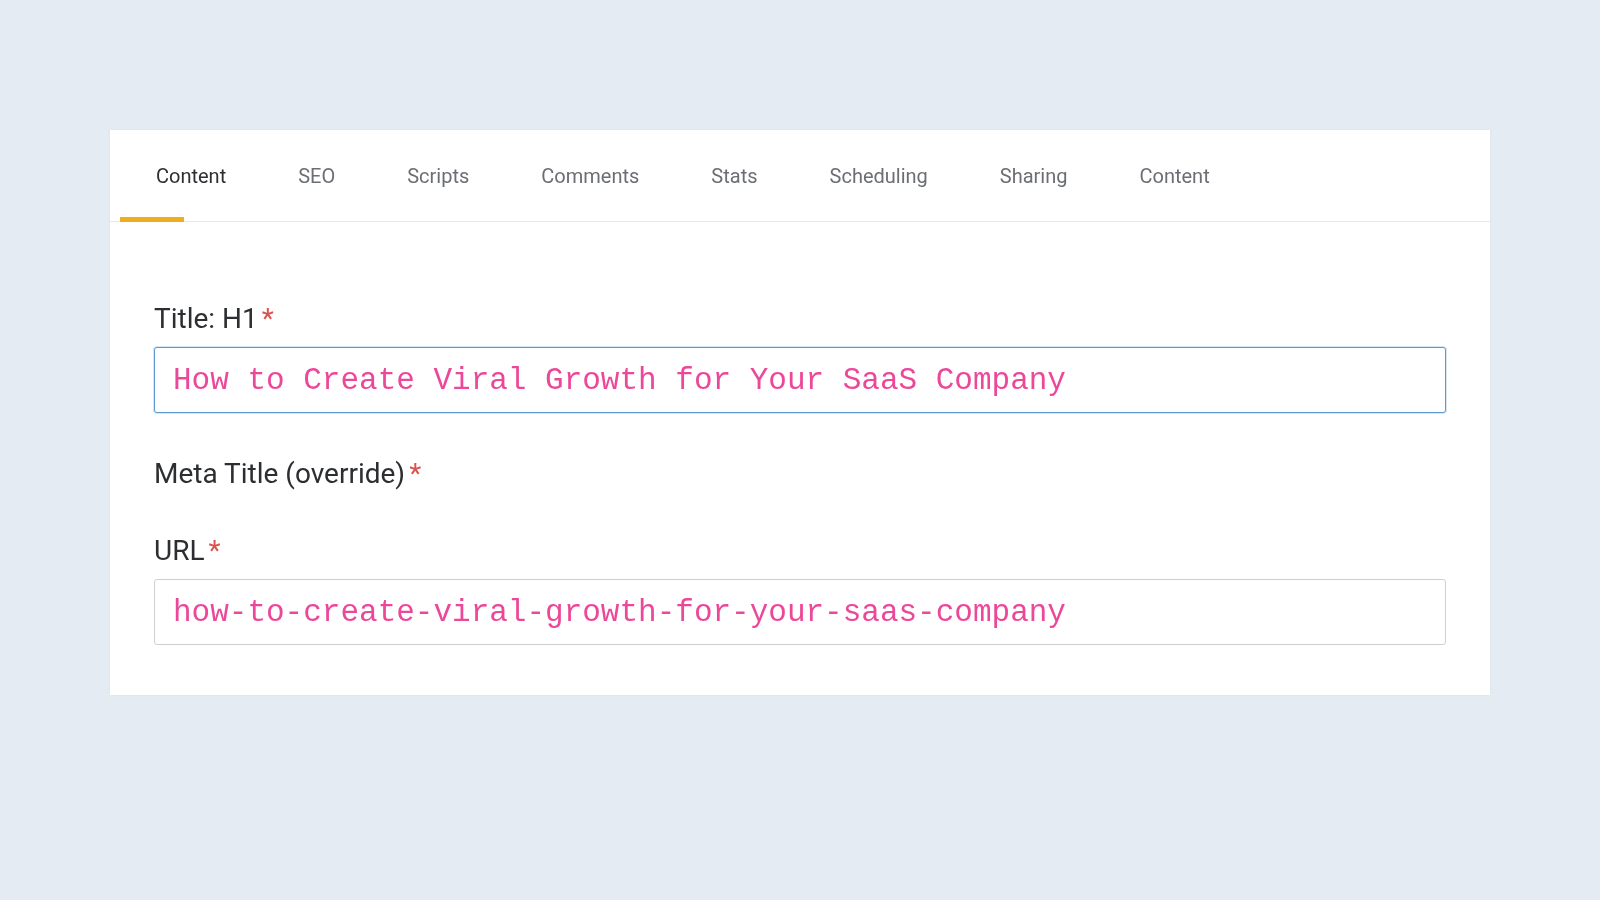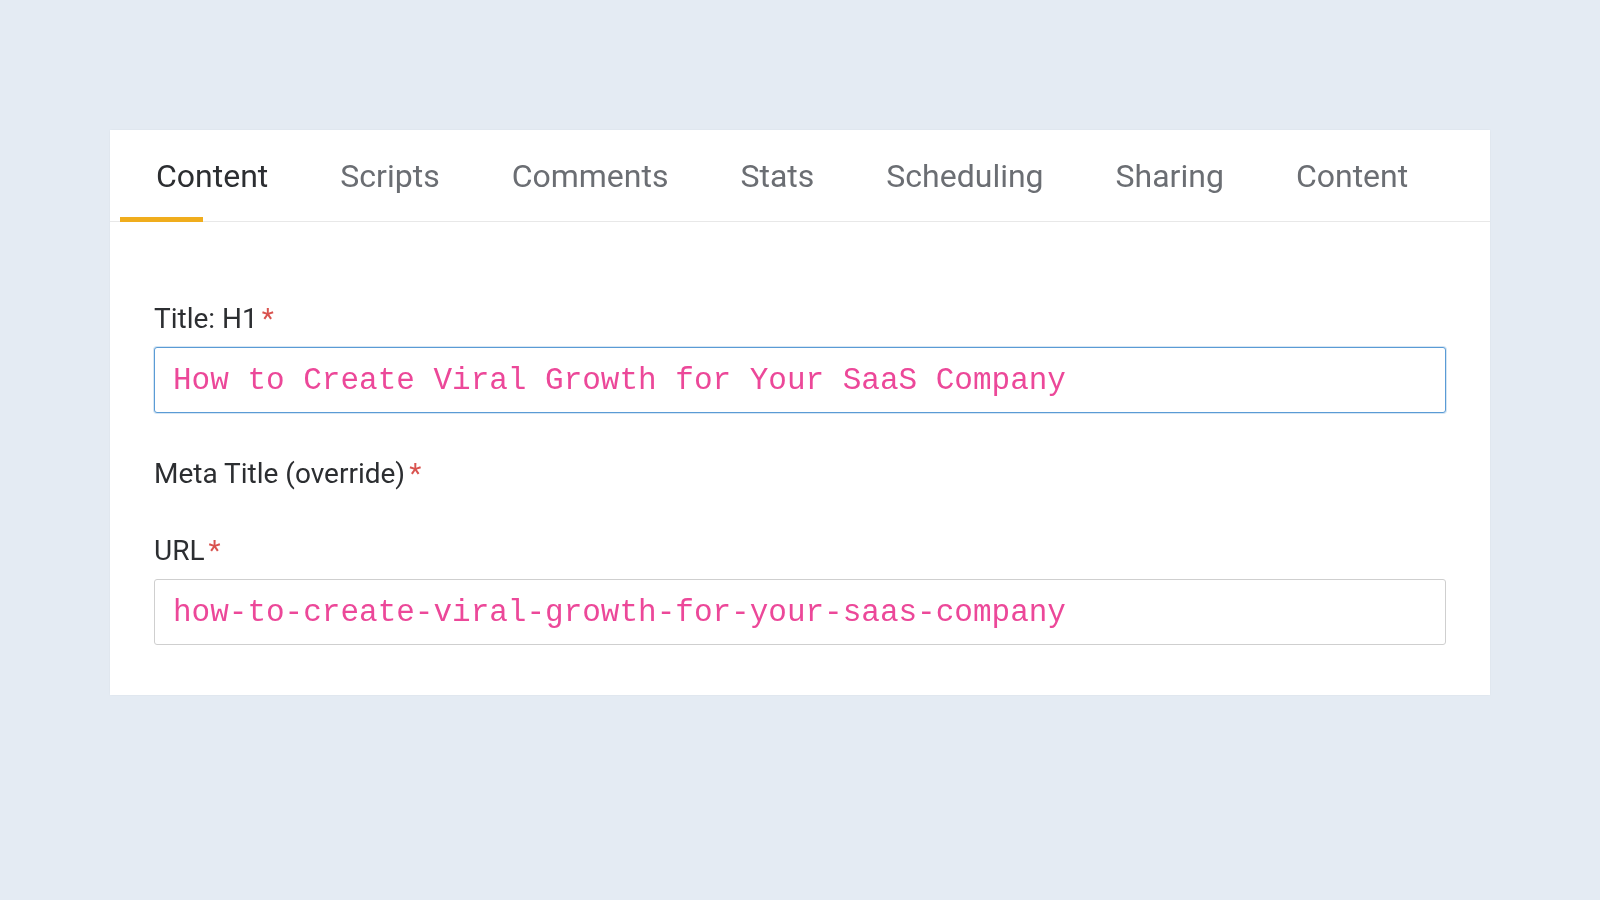--- a/index.html
+++ b/index.html
@@ -27,21 +27,21 @@
       display: flex;
       align-items: stretch;
       border-bottom: 1px solid #e8e8e8;
       height: 92px;
       padding: 0 10px;
     }
     .tab {
       display: flex;
       align-items: center;
       justify-content: center;
-      font-size: 32px;
+      font-size: 20px;
       color: #6b6e73;
       padding: 0 36px;
       cursor: pointer;
       position: relative;
       white-space: nowrap;
       flex: 0 0 auto;
     }
     .tab.active {
       color: #2c2e31;
     }
@@ -88,20 +88,21 @@
       box-shadow: 0 0 0 1px rgba(90,155,213,0.25);
     }
   </style>
 </head>
 <body>
 
 <div class="panel">
 
   <div class="tabs">
     <div class="tab active">Content</div>
+    <div class="tab">SEO</div>
     <div class="tab">Scripts</div>
     <div class="tab">Comments</div>
     <div class="tab">Stats</div>
     <div class="tab">Scheduling</div>
     <div class="tab">Sharing</div>
     <div class="tab">Content</div>
   </div>
 
   <div class="form">
 

